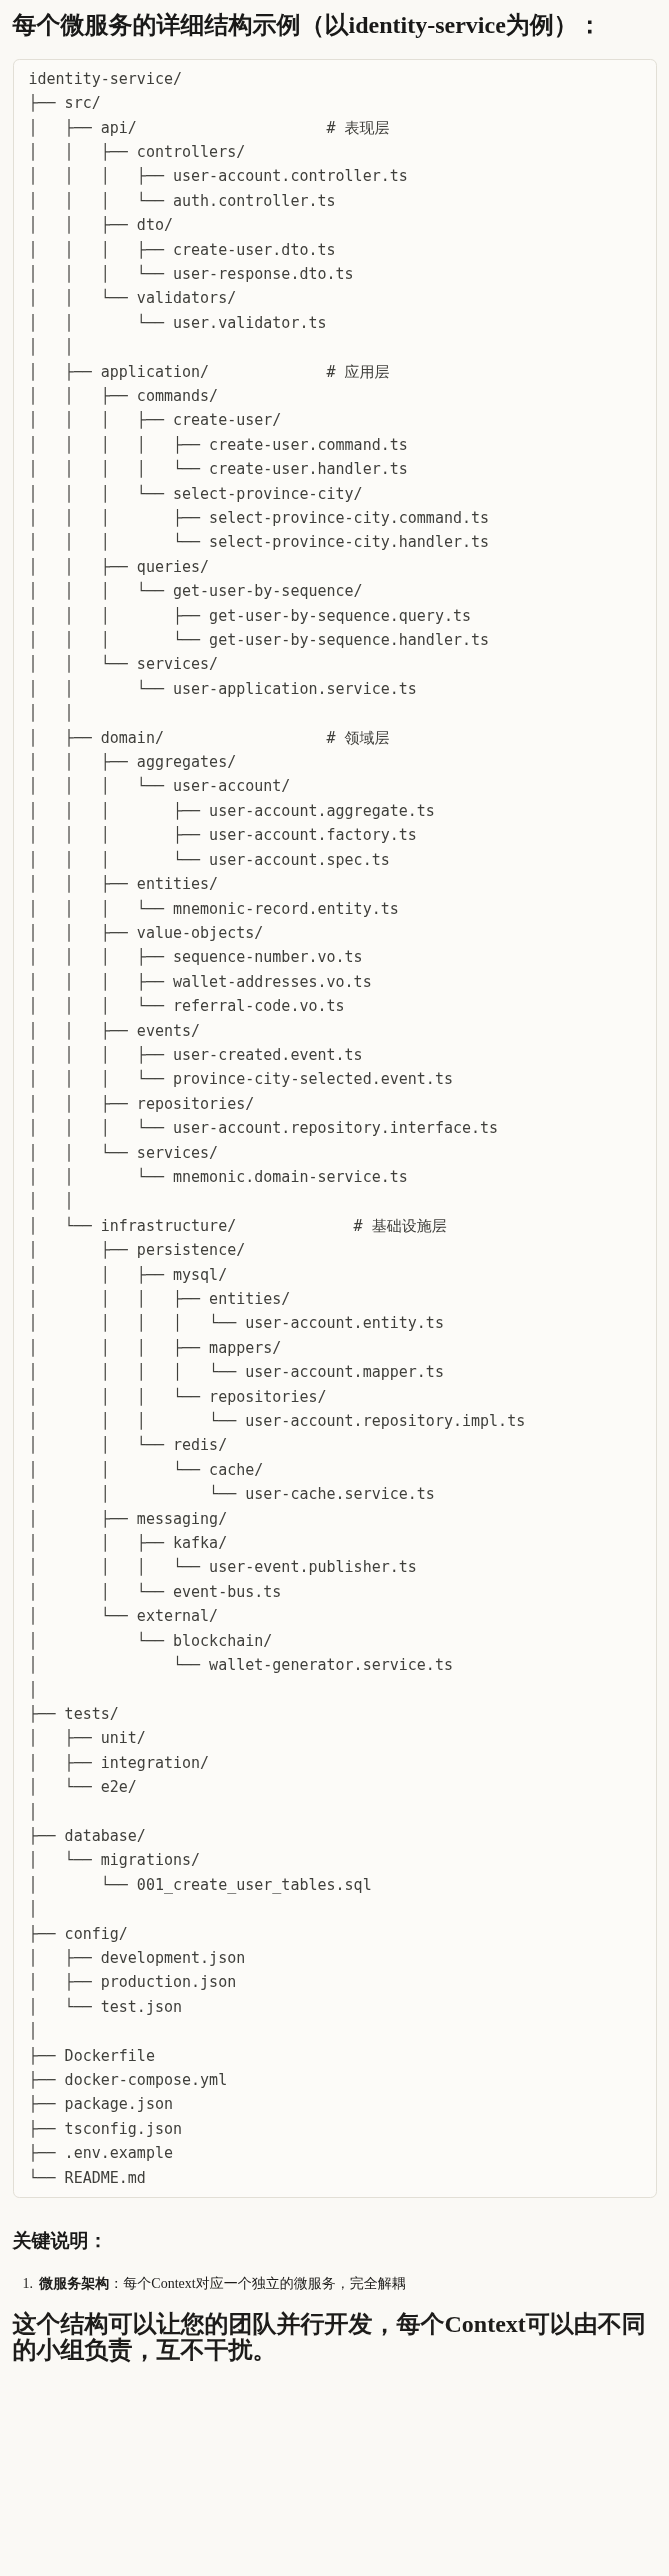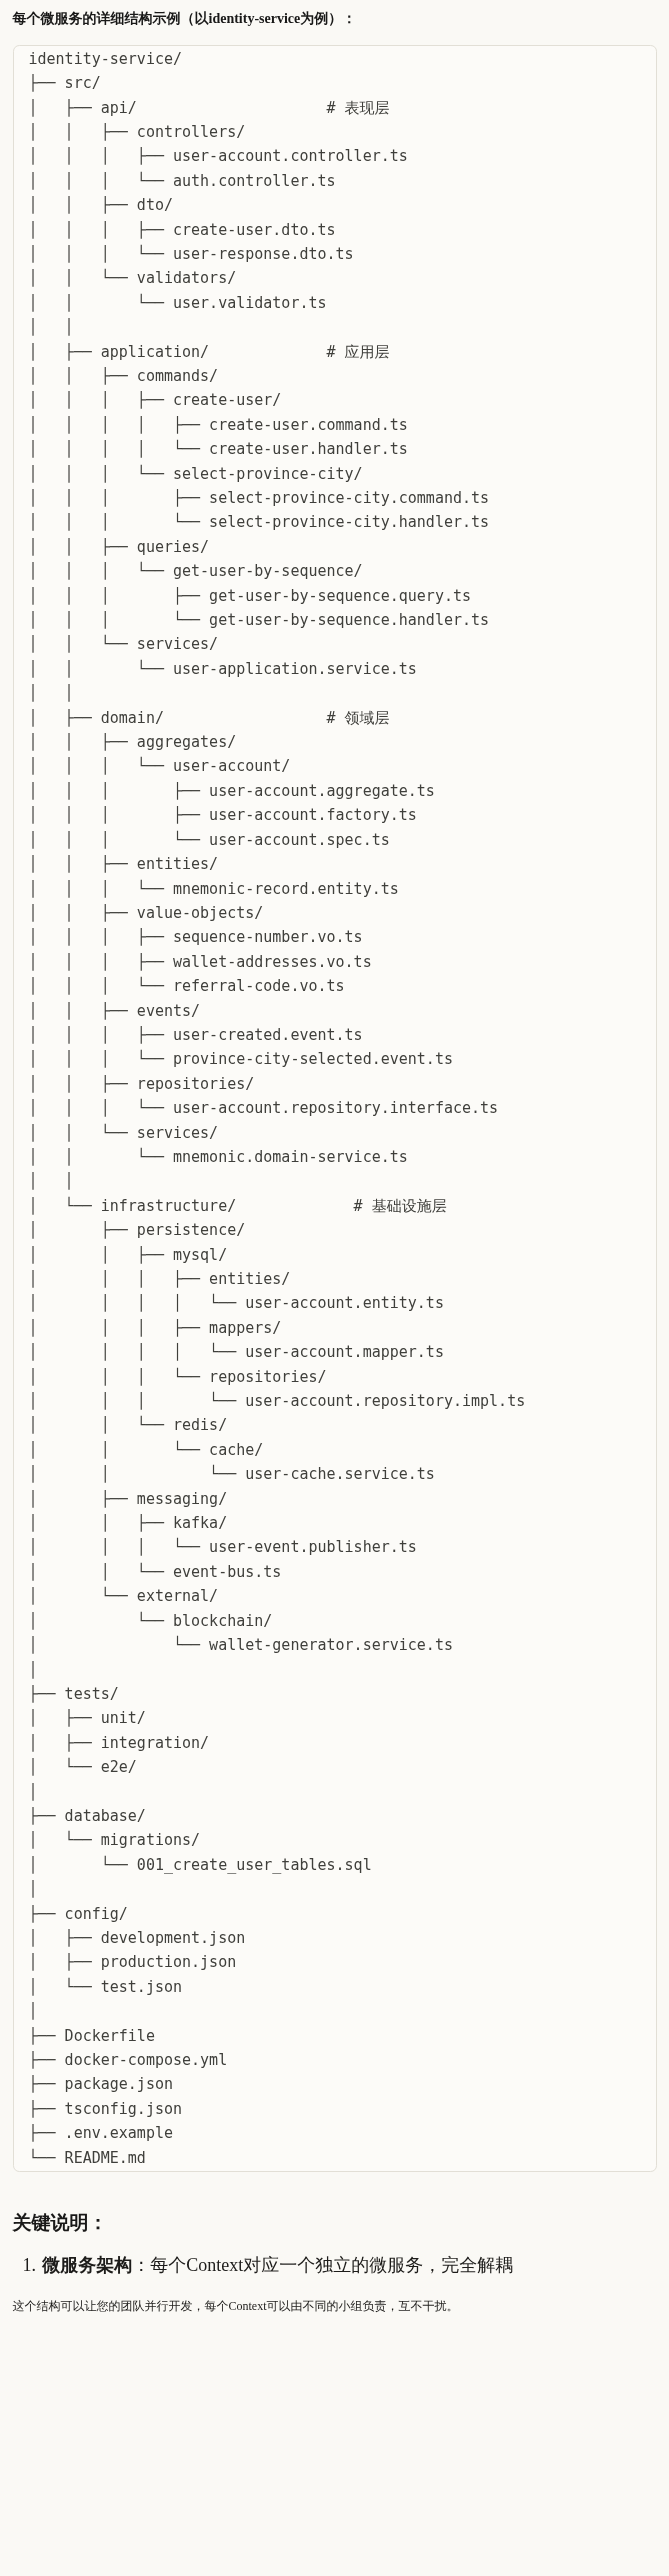--- a/index.html
+++ b/index.html
@@ -5,63 +5,64 @@
   * { margin: 0; padding: 0; box-sizing: border-box; }
   html, body { background: #faf9f5; }
   body {
     width: 669px;
     min-height: 2576px;
     font-family: "Liberation Serif", serif;
     color: #191918;
     padding: 8.8px 12.5px 22.5px 12.5px;
   }
   .title {
-    font-size: 14px;
+    font-size: 24px;
     font-weight: 700;
     line-height: 1.4;
     margin-bottom: 16.3px;
   }
   .code-block {
     background: #fcfbf8;
     border: 0.6px solid #e2dfd6;
     border-radius: 6.3px;
-    padding: 1px 15px;
+    padding: 7px 15px;
     width: 644px;
   }
   .tree {
     font-family: "DejaVu Sans Mono", monospace;
     font-size: 15px;
     line-height: 24.4px;
     color: #3f3f3b;
     white-space: pre;
   }
   .notes-heading {
     font-size: 19px;
     font-weight: 700;
-    margin-top: 38px;
+    margin-top: 30px;
     line-height: 1.4;
   }
   .notes-list {
     list-style: none;
     margin-top: 16.3px;
     padding-left: 10px;
   }
   .note-item {
-    font-size: 18px;
+    font-size: 14px;
     line-height: 25px;
     margin-bottom: 13.8px;
     color: #1d1c1a;
   }
   .note-num { margin-right: 6.3px; }
   .note-term { font-weight: 700; }
   .footer-text {
-    font-size: 12px;
+    font-size: 24px;
     line-height: 26px;
     margin-top: 15px;
     color: #1d1c1a;
+    font-weight: bold;
   }
 </style>
 </head>
 <body>
 
 <div>
 
   <h3 class="title">每个微服务的详细结构示例（以identity-service为例）：</h3>
 
   <div class="code-block">

